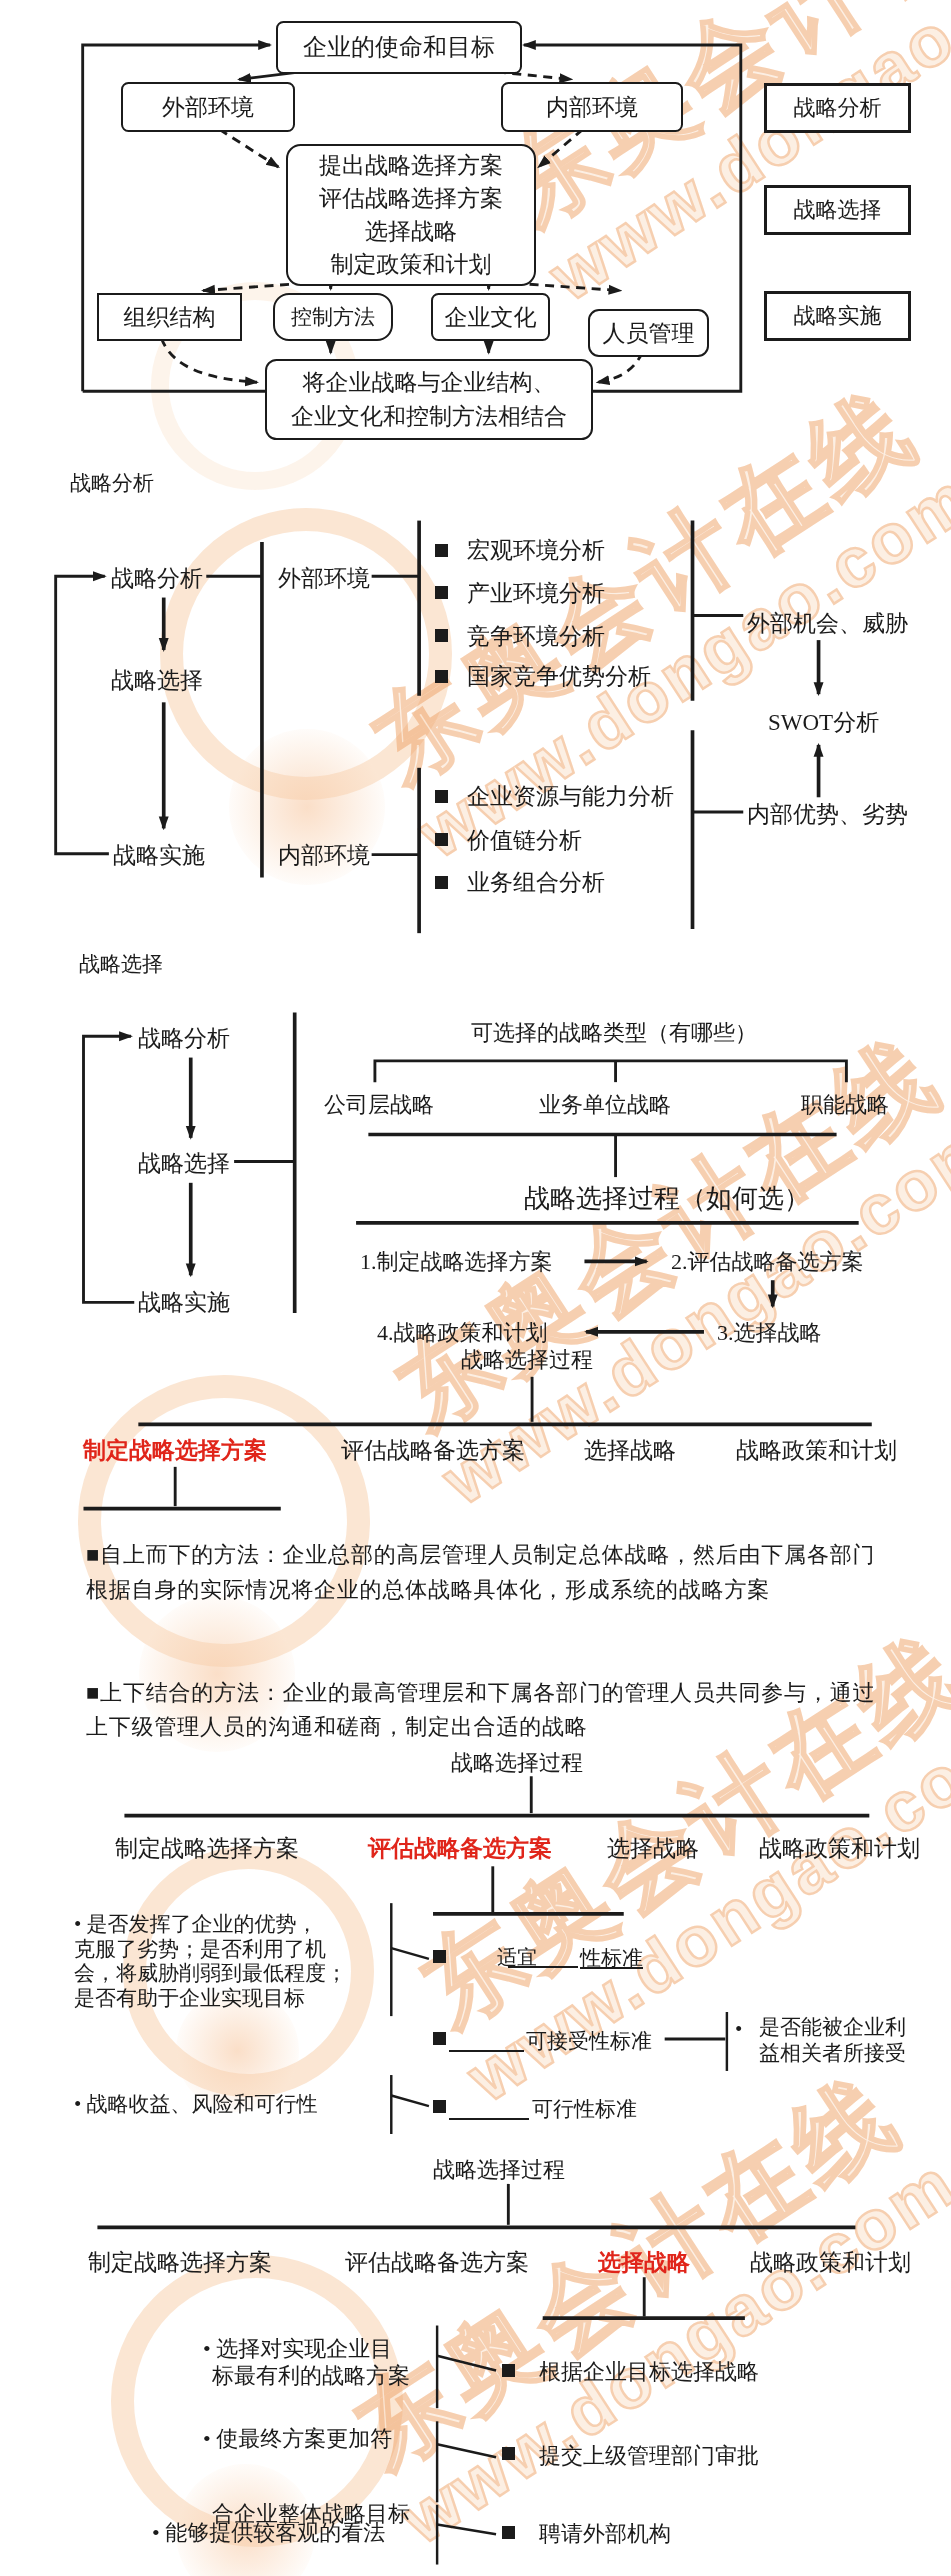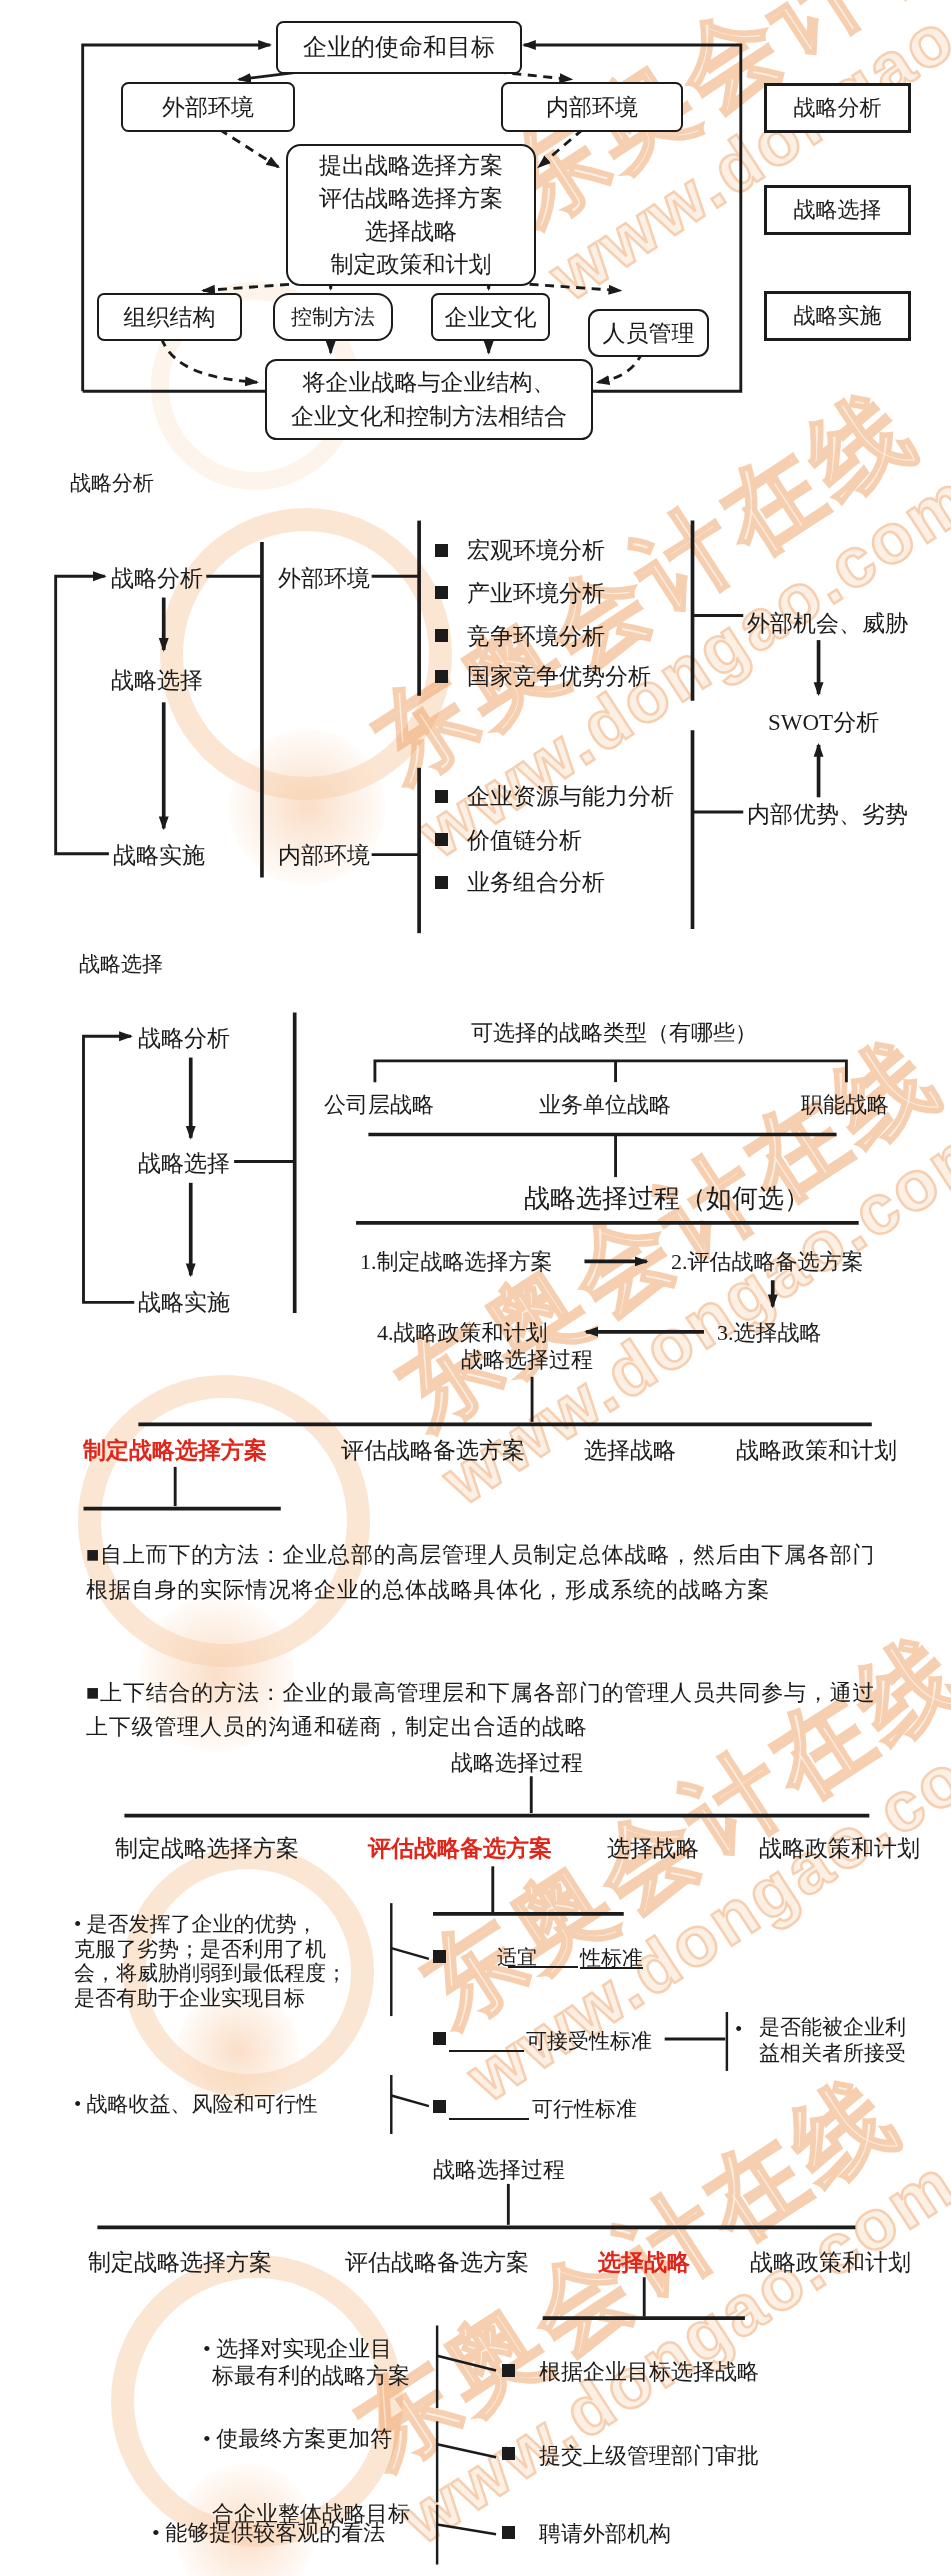--- a/index.html
+++ b/index.html
@@ -148,21 +148,21 @@
 
   <div class="box" style="left:276px;top:20.5px;width:242px;height:49px;border-radius:7.4px;font-size:24px;">企业的使命和目标</div>
   <div class="box" style="left:121px;top:82px;width:170px;height:46px;border-radius:7.4px;font-size:23px;">外部环境</div>
   <div class="box" style="left:501px;top:82px;width:178px;height:46px;border-radius:7.4px;font-size:23px;">内部环境</div>
   <div class="box" style="left:286px;top:144px;width:246px;height:138px;border-radius:14.7px;font-size:23px;line-height:33px;">
     <div>提出战略选择方案</div>
     <div>评估战略选择方案</div>
     <div>选择战略</div>
     <div>制定政策和计划</div>
   </div>
-  <div class="box" style="left:97px;top:293px;width:141px;height:44px;border-radius:7px;font-size:23px;">组织结构</div>
+  <div class="box" style="left:97px;top:293px;width:141px;height:44px;border-radius:0;font-size:23px;">组织结构</div>
   <div class="box" style="left:273px;top:293px;width:116px;height:44px;border-radius:16px;font-size:21px;">控制方法</div>
   <div class="box" style="left:431px;top:293px;width:115px;height:44px;border-radius:7.4px;font-size:23px;">企业文化</div>
   <div class="box" style="left:588px;top:309px;width:117px;height:44px;border-radius:11px;font-size:23px;">人员管理</div>
   <div class="box" style="left:265px;top:359px;width:324px;height:77px;border-radius:11.5px;font-size:23px;line-height:34px;">
     <div>将企业战略与企业结构、</div>
     <div>企业文化和控制方法相结合</div>
   </div>
   <div class="box sqbox" style="left:764px;top:83px;width:141px;height:44px;font-size:22px;">战略分析</div>
   <div class="box sqbox" style="left:764px;top:185px;width:141px;height:44px;font-size:22px;">战略选择</div>
   <div class="box sqbox" style="left:764px;top:291px;width:141px;height:44px;font-size:22px;">战略实施</div>

